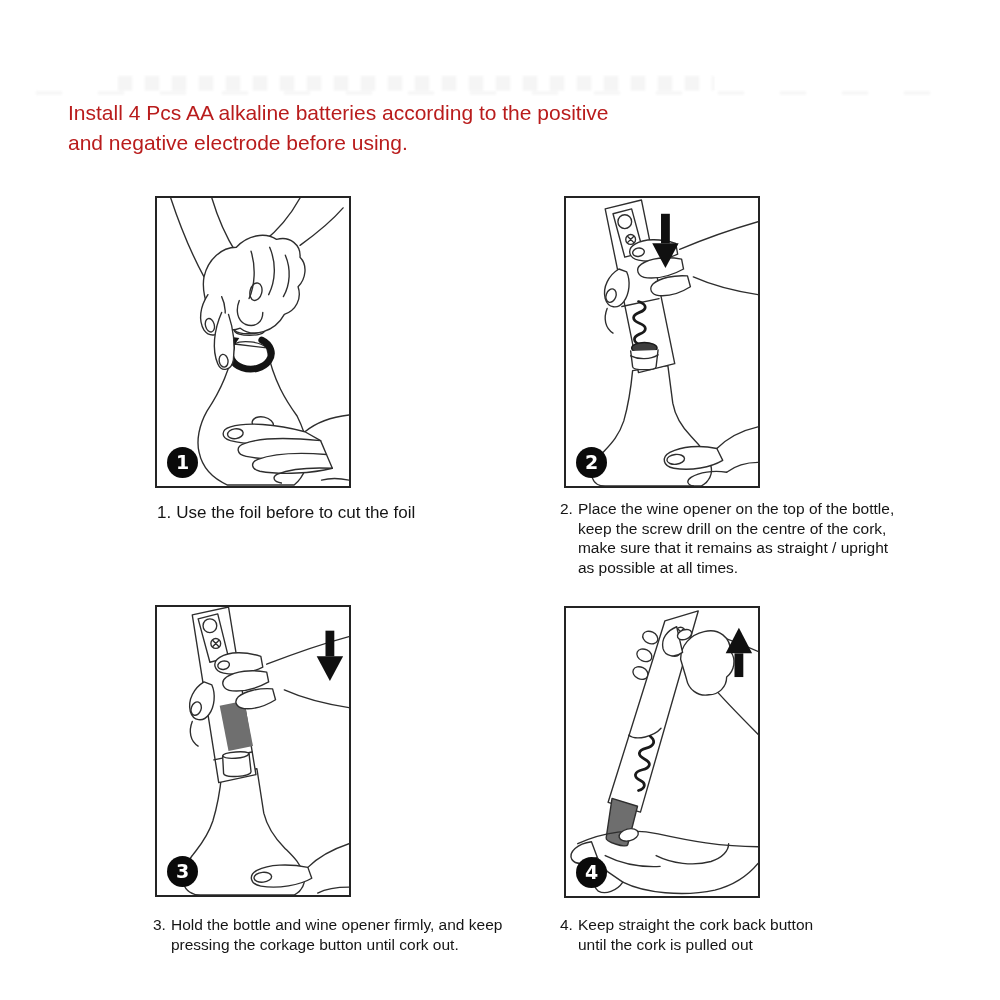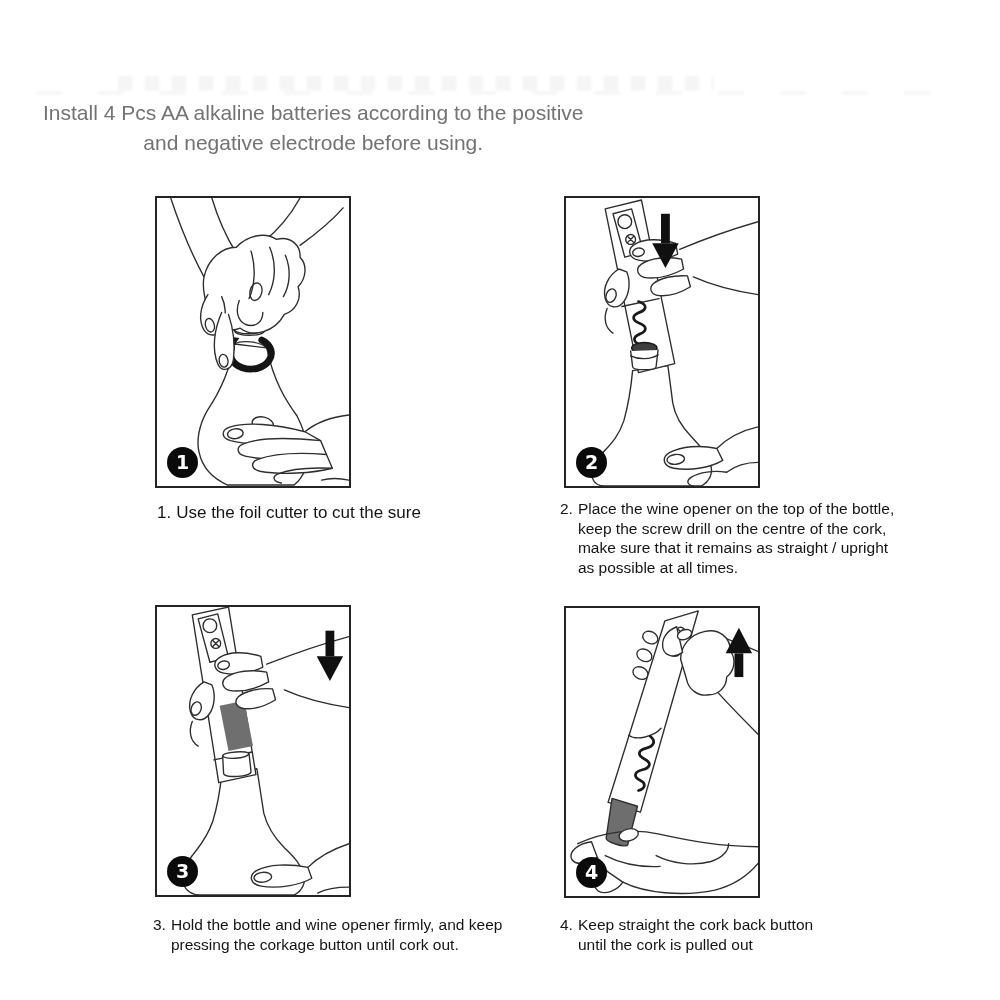--- a/index.html
+++ b/index.html
@@ -4,22 +4,22 @@
 <style>
   html,body{margin:0;padding:0;background:#ffffff;}
   .page{position:relative;width:1000px;height:1000px;background:#ffffff;overflow:hidden;
         font-family:"Liberation Sans",sans-serif;color:#161616;}
   .ghost1{position:absolute;left:118px;top:76px;width:596px;height:15px;
           background:repeating-linear-gradient(90deg,#ededed 0 14px,#ffffff 14px 27px);
           opacity:.55;filter:blur(1px);}
   .ghost2{position:absolute;left:36px;top:91px;width:925px;height:4px;
           background:repeating-linear-gradient(90deg,#f1f1f1 0 26px,#ffffff 26px 62px);
           opacity:.6;filter:blur(.8px);}
-  .title{position:absolute;left:43px;top:98px;font-size:21px;line-height:1.45;
-         white-space:pre-line;color:#737373;text-align:center;}
+  .title{position:absolute;left:68px;top:98px;font-size:21px;line-height:1.45;
+         white-space:pre-line;color:#b91c1c;}
   .panel{position:absolute;width:196px;height:292px;border:2px solid #242424;
          box-sizing:border-box;background:#ffffff;margin:0;}
   .panel svg{position:absolute;left:0;top:0;width:100%;height:100%;}
   .p1{left:155px;top:196px;}
   .p2{left:564px;top:196px;}
   .p3{left:155px;top:605px;}
   .p4{left:564px;top:606px;}
   .badge{position:absolute;left:10px;bottom:8px;width:31px;height:31px;border-radius:50%;
          background:#0a0a0a;color:#ffffff;display:flex;align-items:center;justify-content:center;
          font-family:"DejaVu Sans",sans-serif;font-weight:bold;font-size:19px;line-height:1;}
@@ -216,21 +216,21 @@
           <path d="M163,46 L190,46 L176.5,20 Z"></path>
           <rect x="172" y="46" width="9" height="24"></rect>
         </g>
       </g>
     </svg>
     <div class="badge">4</div>
   </figure>
 
   <div class="caption c1">
     <span class="num">1.</span>
-    <span class="txt">Use the foil cutter to cut the sure</span>
+    <span class="txt">Use the foil before to cut the foil</span>
   </div>
   <div class="caption c2">
     <span class="num">2.</span>
     <span class="txt">Place the wine opener on the top of the bottle,
 keep the screw drill on the centre of the cork,
 make sure that it remains as straight / upright
 as possible at all times.</span>
   </div>
   <div class="caption c3">
     <span class="num">3.</span>

